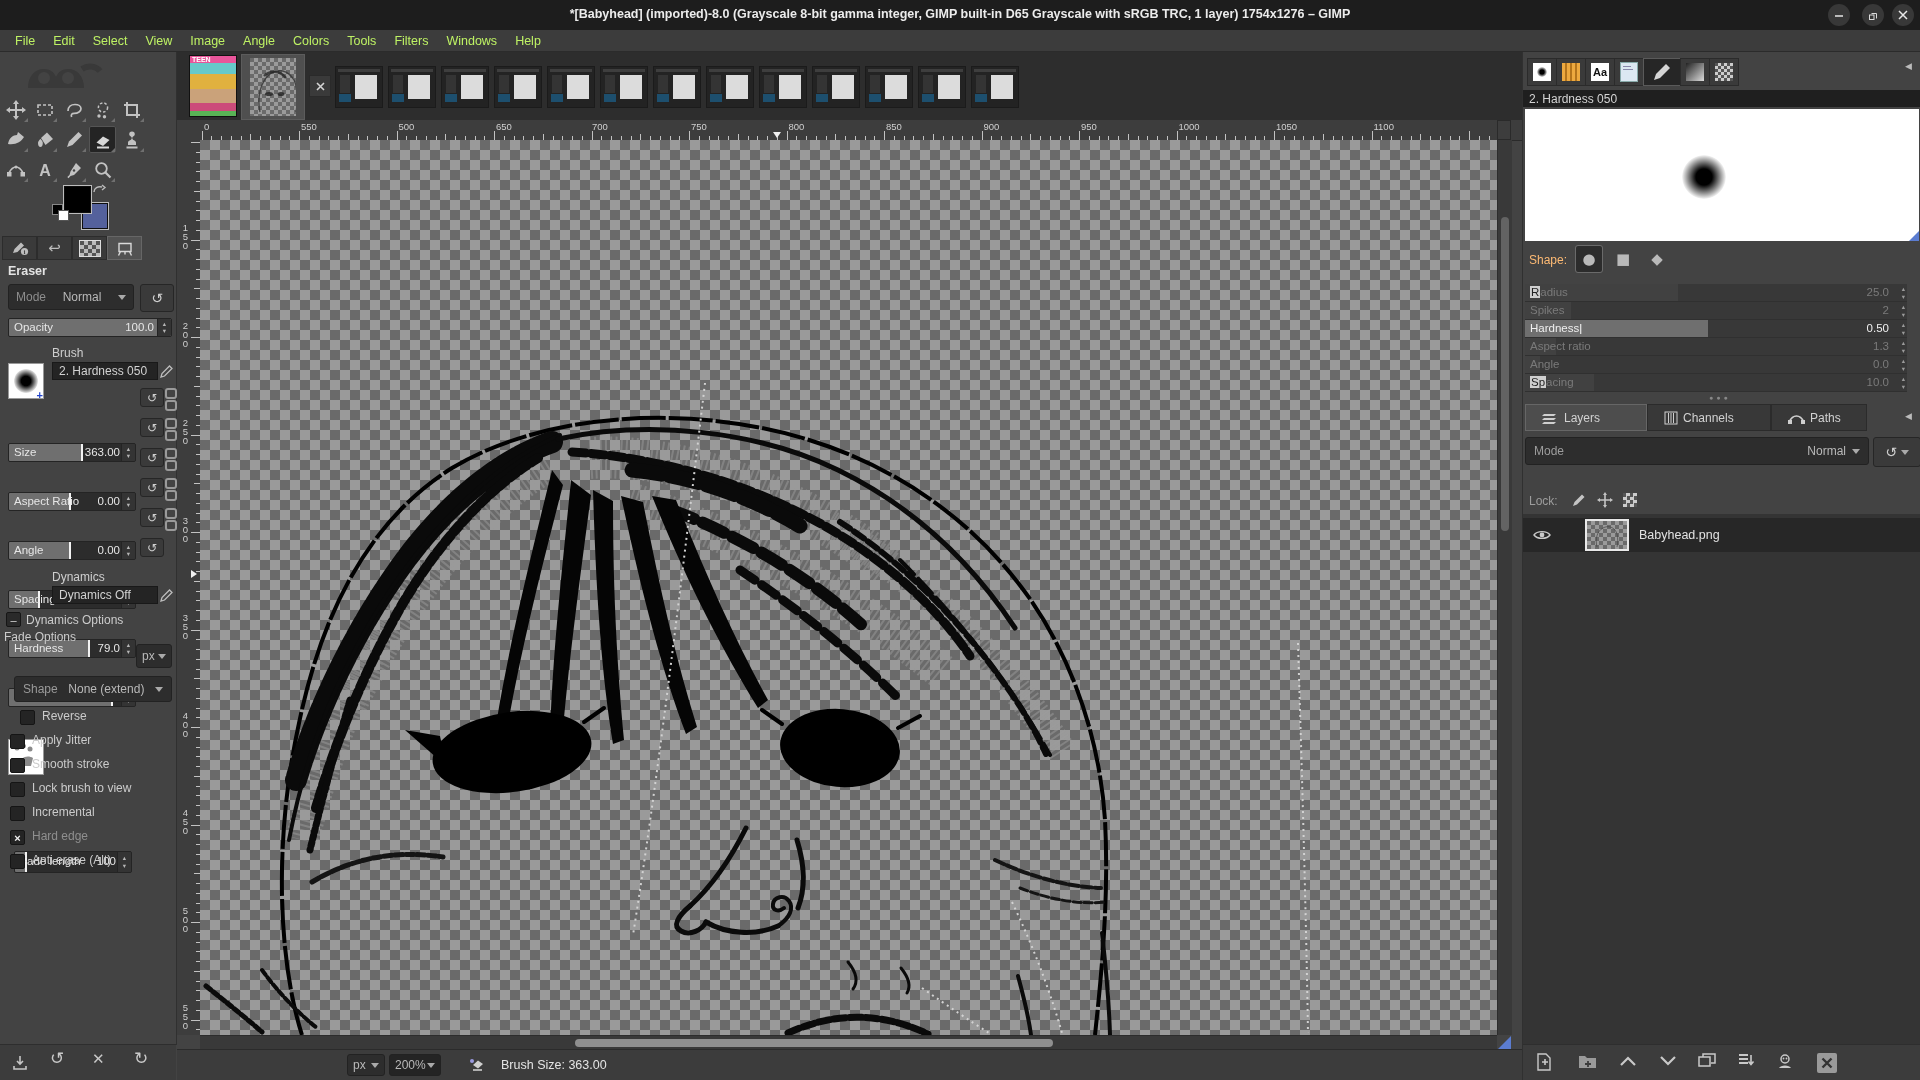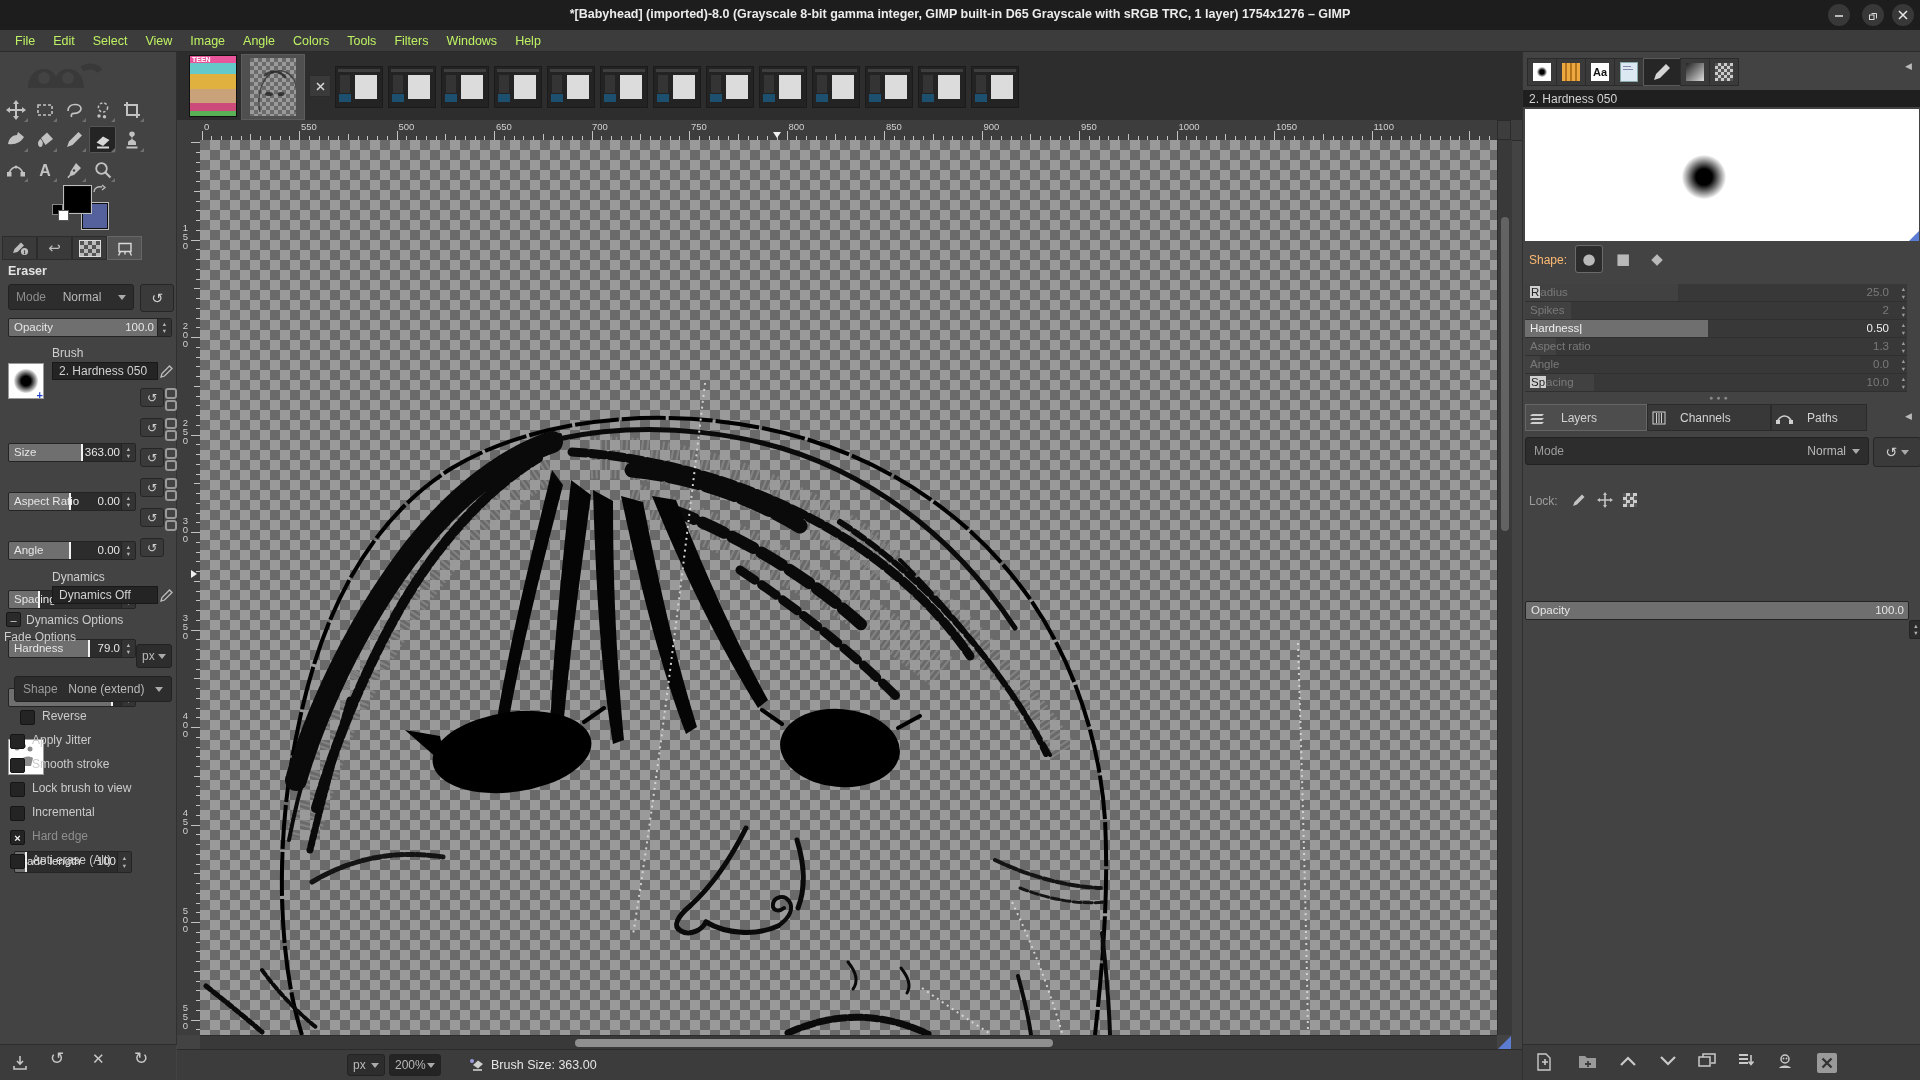--- a/index.html
+++ b/index.html
@@ -69,21 +69,21 @@
   .shapebtn{position:absolute;width:28px;height:28px;border-radius:3px;display:flex;align-items:center;justify-content:center;color:#b9b9b9;font-size:15px}
   .shapebtn.sel{background:#2c2c2c;box-shadow:inset 0 0 0 1px #6a6a6a}
   .bsl{position:absolute;left:2px;width:382px;height:17px;background:#383838;border-bottom:1px solid #303030;font-size:11.5px;color:#7a7a7a;overflow:hidden}
   .bsl .fill{position:absolute;left:0;top:0;bottom:0;background:#414141}
   .bsl.on{color:#efefef}
   .bsl.on .fill{background:#6f6f6f}
   .bsl .lab{position:absolute;left:5px;top:2px}
   .bsl .val{position:absolute;right:18px;top:2px}
   .bsl .spin{position:absolute;right:2px;top:2px;display:flex;flex-direction:column;gap:1px;color:#9a9a9a;font-size:6.5px}
   .hl{background:#cfcfcf;color:#222;padding:0 1px}
-  .ltab{position:absolute;top:0;height:27px;background:#383838;border:1px solid #2b2b2b;display:flex;align-items:center;gap:14px;padding:0 4px;font-size:12px;color:#d2d2d2;box-sizing:border-box}
+  .ltab{position:absolute;top:0;height:27px;background:#383838;border:1px solid #2b2b2b;display:flex;align-items:center;gap:5px;padding:0 16px;font-size:12px;color:#d2d2d2;box-sizing:border-box}
   .ltab.active{background:#4d4d4d;border-color:#666}
   .iconbtn{display:flex;align-items:center;justify-content:center;color:#c9c9c9}
   .bluegrip{width:0;height:0;border-left:13px solid transparent;border-bottom:13px solid #5b7cd0}
 </style>
 </head>
 <body>
 
 <div id="titlebar" class="abs">
   <div id="title-text" class="abs">*[Babyhead] (imported)-8.0 (Grayscale 8-bit gamma integer, GIMP built-in D65 Grayscale with sRGB TRC, 1 layer) 1754x1276 – GIMP</div>
   <div class="winbtn abs" style="left:1828px">
@@ -885,21 +885,21 @@
   </div>
   <div class="dd" style="position:absolute;left:212px;top:4px;width:52px;height:22px;padding:0 5px;justify-content:space-between;background:#242424">
     <span>200%</span>
     <span class="caret"></span>
   </div>
   <svg class="abs" style="left:292px;top:7px" width="16" height="17">
     <path d="M4 8l5-4.5L14 7l-5 4.5z" fill="#cfcfcf"></path>
       <path d="M4 13h9" stroke="#cfcfcf" stroke-width="1.6"></path>
       <circle cx="3" cy="4" r="2" fill="#9a9adf"></circle>
   </svg>
-  <span class="abs" style="left:314px;top:8px;font-size:12.5px;color:#e4e4e4">Brush Size: 363.00</span>
+  <span class="abs" style="left:324px;top:8px;font-size:12.5px;color:#e4e4e4">Brush Size: 363.00</span>
 </div>
 
 <div id="right-dock" class="abs">
 
   <div class="rtab" style="left:4px">
     <div style="width:18px;height:18px;background:#fff;position:relative">
         <div style="position:absolute;left:4px;top:4px;width:10px;height:10px;border-radius:50%;background:radial-gradient(circle,#000 0 30%,rgba(0,0,0,0) 75%)"></div>
       </div>
   </div>
   <div class="rtab" style="left:33px">
@@ -1041,20 +1041,34 @@
   <div class="abs" style="left:6px;top:442px;font-size:12px;color:#9d9d9d">Lock:</div>
   <svg class="abs" style="left:48px;top:440px" width="16" height="16">
       <path d="M2 14l1.5-4L11 2.5 13.5 5 6 12.5z" fill="#c4c4c4"></path>
     </svg>
   <svg class="abs" style="left:74px;top:440px" width="16" height="16">
       <path d="M8 2v12M2 8h12" stroke="#c4c4c4" stroke-width="1.6"></path>
       <path d="M8 0l2 3H6zM8 16l2-3H6zM0 8l3-2v4zM16 8l-3-2v4z" fill="#c4c4c4"></path>
     </svg>
   <div class="abs" style="left:100px;top:441px;width:14px;height:14px;background-image:conic-gradient(#ccc 90deg,#555 90deg 180deg,#ccc 180deg 270deg,#555 270deg);background-size:7px 7px"></div>
 
+  <div class="abs" style="left:0;top:462px;width:398px;height:566px;background:#343434">
+    <div class="abs" style="left:0;top:4px;width:398px;height:34px;background:#272727;display:flex;align-items:center">
+      <svg style="margin-left:10px" width="18" height="12">
+          <path d="M1 6C4 1.5 14 1.5 17 6 14 10.5 4 10.5 1 6z" fill="none" stroke="#c9c9c9" stroke-width="1.4"></path>
+          <circle cx="9" cy="6" r="2.4" fill="#c9c9c9"></circle>
+        </svg>
+      <div style="margin-left:34px;width:40px;height:28px;border:2px solid #e8e8e8;background-image:conic-gradient(#9a9a9a 90deg,#6a6a6a 90deg 180deg,#9a9a9a 180deg 270deg,#6a6a6a 270deg);background-size:8px 8px;position:relative">
+        <svg width="40" height="28" style="position:absolute">
+            <path d="M10 26c-2-8 0-16 6-19 5-3 12-1 14 6 1 5 1 9 0 13" fill="none" stroke="#444" stroke-width="1" opacity="0.7"></path>
+          </svg>
+      </div>
+      <span style="margin-left:10px;font-size:12.5px;color:#e2e2e2">Babyhead.png</span>
+    </div>
+  </div>
 
   <div class="abs" style="left:0;top:992px;width:398px;height:36px;background:#3c3c3c;border-top:1px solid #2e2e2e">
     <span class="abs iconbtn" style="left:12px;top:8px">
       <svg width="18" height="18">
           <path d="M3 1h8l4 4v12H3z" fill="none" stroke="#c9c9c9" stroke-width="1.4"></path>
           <path d="M7 9h6M10 6v6" stroke="#c9c9c9" stroke-width="1.6"></path>
         </svg>
     </span>
     <span class="abs iconbtn" style="left:55px;top:8px">
       <svg width="19" height="16">

